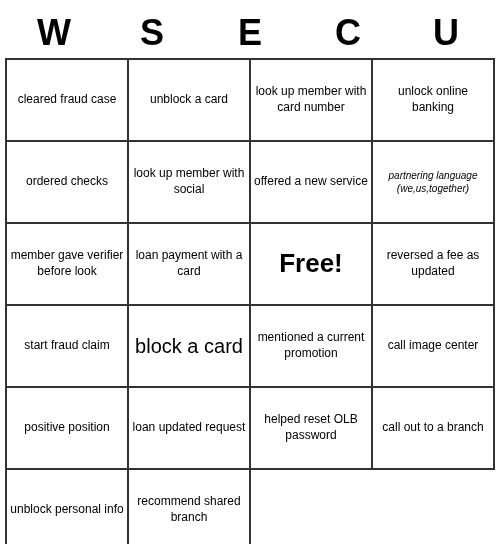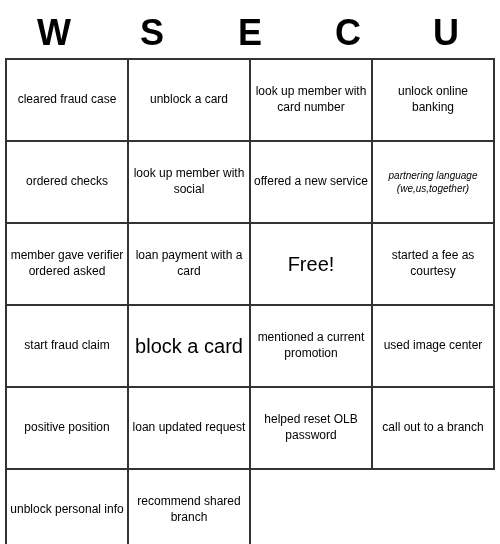--- a/index.html
+++ b/index.html
@@ -41,22 +41,22 @@
       min-height: 82px;
       display: flex;
       align-items: center;
       justify-content: center;
       text-align: center;
       padding: 4px 3px;
       font-size: 12px;
       line-height: 1.3;
     }
     .cell.free {
-      font-size: 20px;
-      font-weight: normal;
+      font-size: 26px;
+      font-weight: bold;
       text-align: center;
     }
     .cell.large-text {
       font-size: 20px;
       font-weight: normal;
     }
     .cell .small-italic {
       font-size: 10px;
       font-style: italic;
       text-align: center;
@@ -77,28 +77,28 @@
   <div class="cell">cleared fraud case</div>
       <div class="cell">unblock a card</div>
       <div class="cell">look up member with card number</div>
       <div class="cell">unlock online banking</div>
       <div class="cell">ordered checks</div>
       <div class="cell">look up member with social</div>
       <div class="cell">offered a new service</div>
       <div class="cell">
         <span class="small-italic">partnering language (we,us,together)</span>
       </div>
-      <div class="cell">member gave verifier ordered asked</div>
+      <div class="cell">member gave verifier before look</div>
       <div class="cell">loan payment with a card</div>
       <div class="cell free">Free!</div>
-      <div class="cell">started a fee as courtesy</div>
+      <div class="cell">reversed a fee as updated</div>
       <div class="cell">start fraud claim</div>
       <div class="cell large-text">block a card</div>
       <div class="cell">mentioned a current promotion</div>
-      <div class="cell">used image center</div>
+      <div class="cell">call image center</div>
       <div class="cell">positive position</div>
       <div class="cell">loan updated request</div>
       <div class="cell">helped reset OLB password</div>
       <div class="cell">call out to a branch</div>
       <div class="cell">unblock personal info</div>
       <div class="cell">recommend shared branch</div>
     </div>
 </div>
 
 </body></html>

